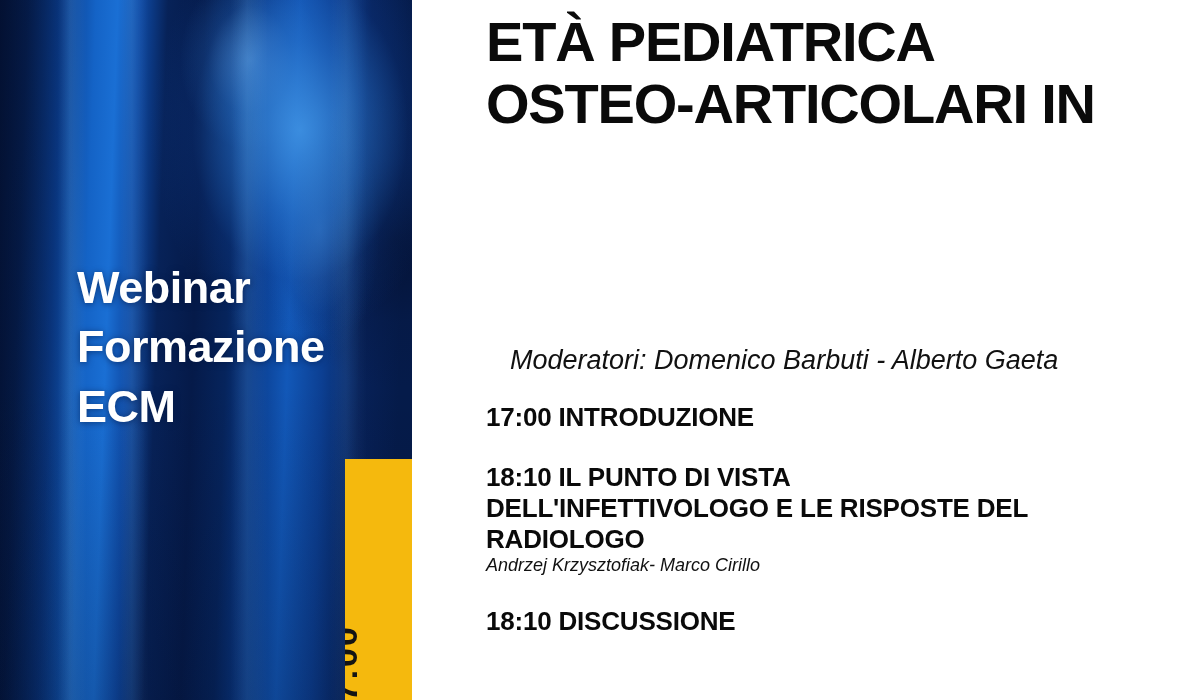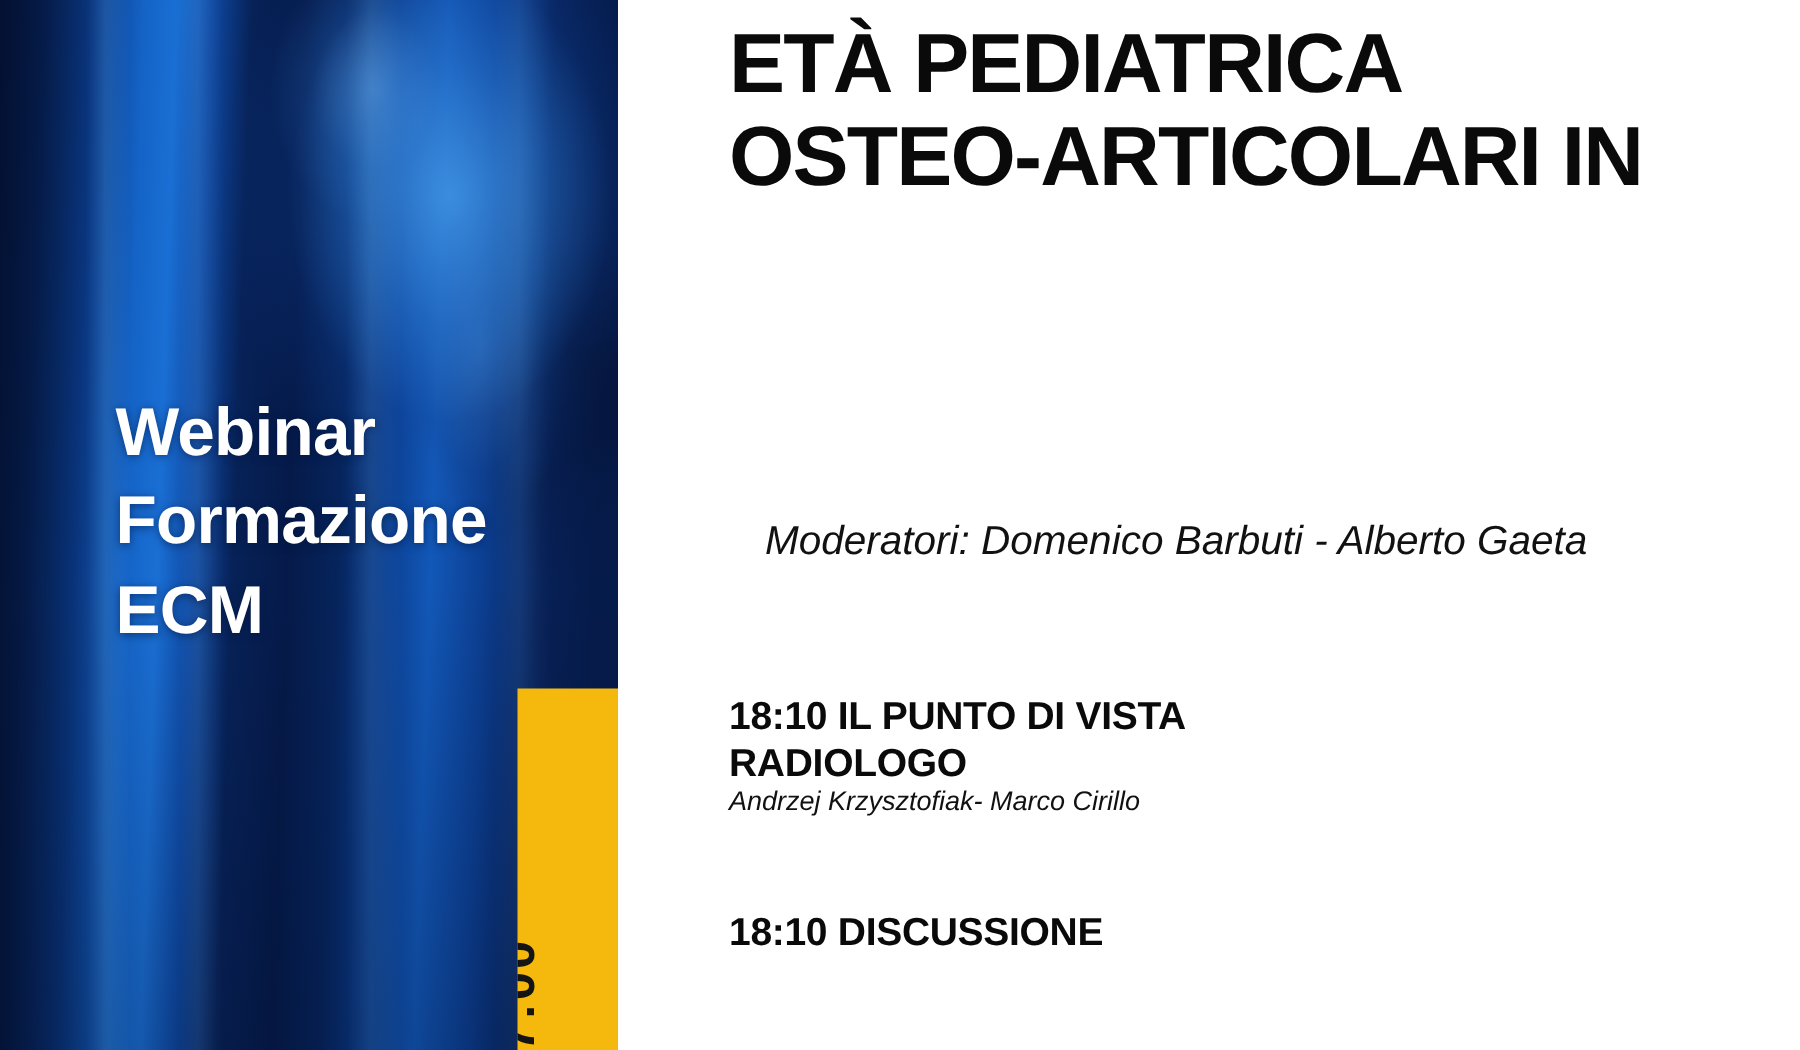--- a/index.html
+++ b/index.html
@@ -236,24 +236,30 @@
   <div class="content">
 
     <div class="title">
       <div>INFEZIONI</div>
       <div>ETÀ PEDIATRICA</div>
       <div>OSTEO-ARTICOLARI IN</div>
     </div>
 
     <div class="moderators">Moderatori:  Domenico Barbuti - Alberto Gaeta</div>
 
+    <div class="session s1">
+      <div class="session-head">
+        <div class="line">17:00 INTRODUZIONE</div>
+      </div>
+    </div>
 
     <div class="session s2">
       <div class="session-head">
         <div class="line">18:10 IL PUNTO DI VISTA</div>
+        <div class="line">DELL'INFETTIVOLOGO E LE RISPOSTE DEL</div>
         <div class="line">RADIOLOGO</div>
       </div>
       <div class="session-speakers">Andrzej Krzysztofiak- Marco Cirillo</div>
     </div>
 
     <div class="session s3">
       <div class="session-head">
         <div class="line">18:10 DISCUSSIONE</div>
       </div>
     </div>

